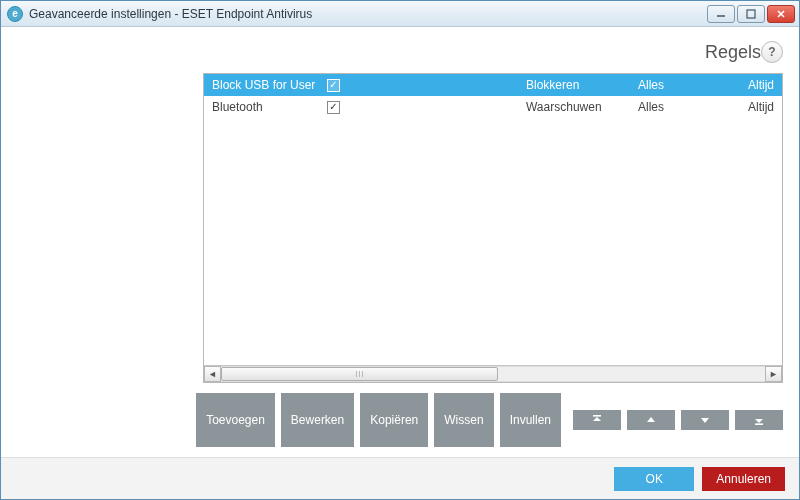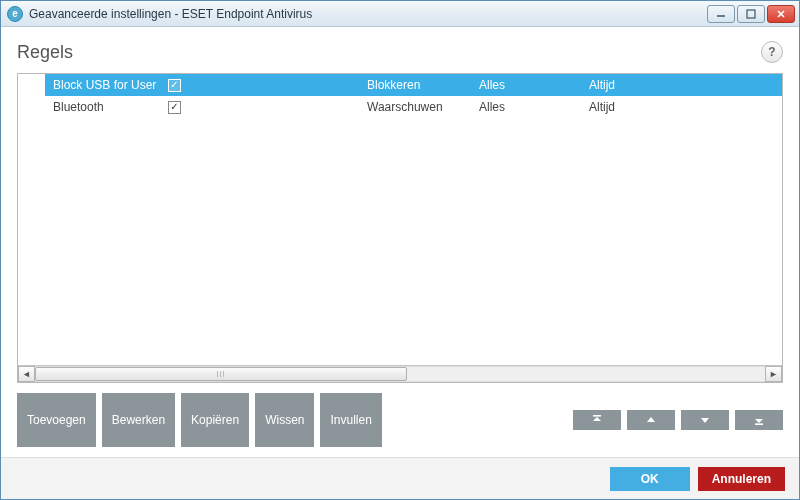--- a/index.html
+++ b/index.html
@@ -54,20 +54,21 @@
     color: #fff;
   }
   .win-btn svg { display: block; }
 
   .content {
     flex: 1;
     padding: 14px 16px 10px 16px;
     display: flex;
     flex-direction: column;
     background: #fff;
+    align-items: flex-end;
   }
   .header-row {
     display: flex;
     align-items: center;
     justify-content: space-between;
     padding-bottom: 10px;
   }
   .section-title {
     font-size: 18px;
     color: #555;
@@ -95,21 +96,21 @@
     background: linear-gradient(to bottom, #fdfdfd, #ececec);
     border-bottom: 1px solid #c5c5c5;
   }
   .th {
     border-right: 1px solid #d6d6d6;
     padding: 4px 8px;
     color: #444;
     display: flex; align-items: center;
     overflow: hidden; white-space: nowrap;
   }
-  .tbody { flex: 1; overflow: hidden; margin-left: 27px; }
+  .tbody { flex: 1; overflow: hidden; }
   .tr {
     display: flex;
     height: 22px;
     align-items: center;
     color: #444;
   }
   .tr.selected {
     background: #3aaee7;
     color: #fff;
   }
@@ -199,21 +200,20 @@
     gap: 8px;
     padding: 0 14px;
   }
   .fbtn {
     min-width: 80px;
     padding: 5px 14px;
     text-align: center;
     color: #fff;
     font-size: 12px;
     border:none;
-    font-weight:bold;
   }
   .fbtn.ok { background: #44aee3; }
   .fbtn.cancel { background: #b91c1c; }
 </style>
 </head>
 <body>
 
 <div class="window">
 
   <div class="titlebar">

